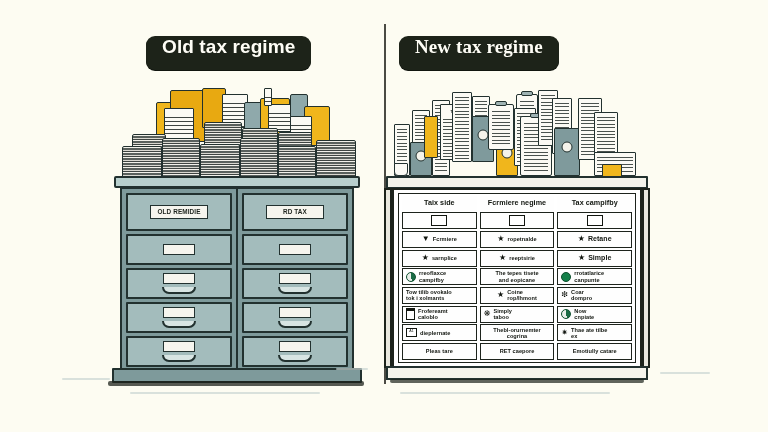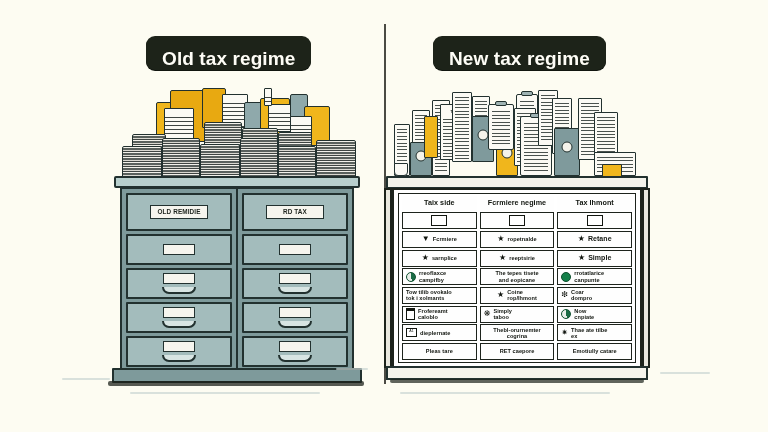--- a/index.html
+++ b/index.html
@@ -15,27 +15,27 @@
   .divider{
     position:absolute;left:384px;top:24px;width:2px;height:360px;
     background:#2b2b26;opacity:.85;
   }
 
   
   .badge{
     position:absolute;top:36px;height:34px;
     background:#1d2319;color:#fefdf6;
     border-radius:9px;
-    display:flex;align-items:flex-end;justify-content:center;
+    display:flex;align-items:flex-start;justify-content:center;
     font-size:19px;font-weight:bold;letter-spacing:.1px;
     padding:0 16px;white-space:nowrap;
     box-shadow:0 1px 0 #11150f;
   }
   .badge.left{left:146px;}
-  .badge.right{left:433px;}
+  .badge.right{left:399px;font-family:Liberation Serif, serif;}
 
   
   .cabinet{
     position:absolute;left:118px;top:176px;width:238px;height:208px;
   }
   .cab-top{
     position:absolute;left:-4px;top:0;width:246px;height:12px;
     background:#b8cfcd;border:2px solid #22312f;border-radius:2px;
     box-sizing:border-box;
   }
@@ -402,21 +402,21 @@
       <div class="org-inner">
 
         <div class="o-row head">
           <div class="o-cell hdr">
             <span class="o-text hd">Taix side</span>
           </div>
           <div class="o-cell hdr">
             <span class="o-text hd">Fcrmiere negime</span>
           </div>
           <div class="o-cell hdr">
-            <span class="o-text hd">Tax lhmont</span>
+            <span class="o-text hd">Tax campifby</span>
           </div>
         </div>
 
         <div class="o-row">
           <div class="o-cell ctr">
               <div class="ico box" style="width:14px;height:9px;border-top-width:1.4px;"></div>
             </div>
           <div class="o-cell ctr">
               <div class="ico box" style="width:14px;height:9px;border-top-width:1.4px;"></div>
             </div>

